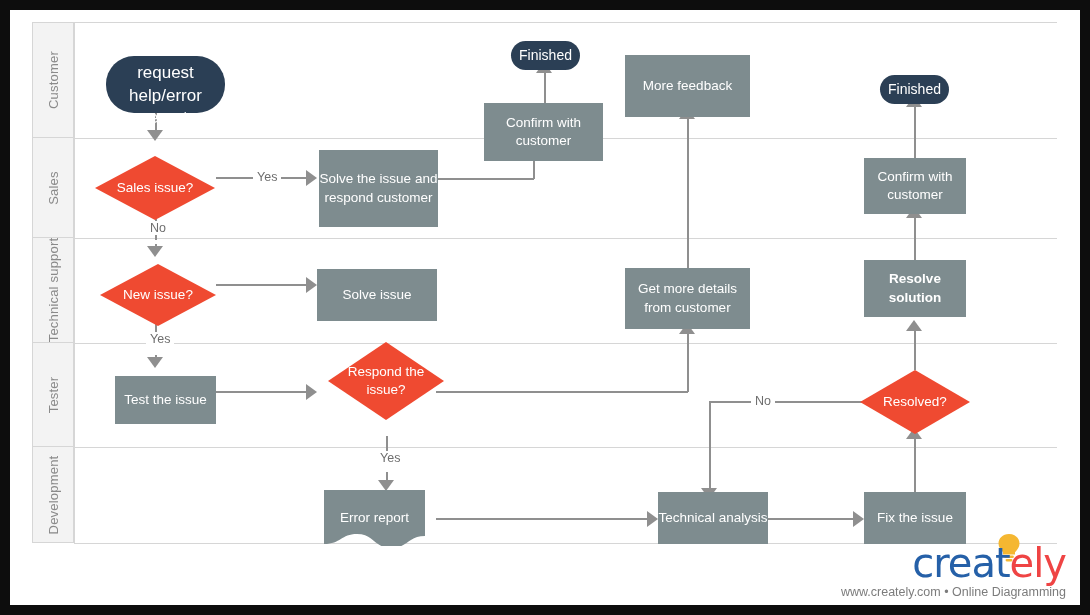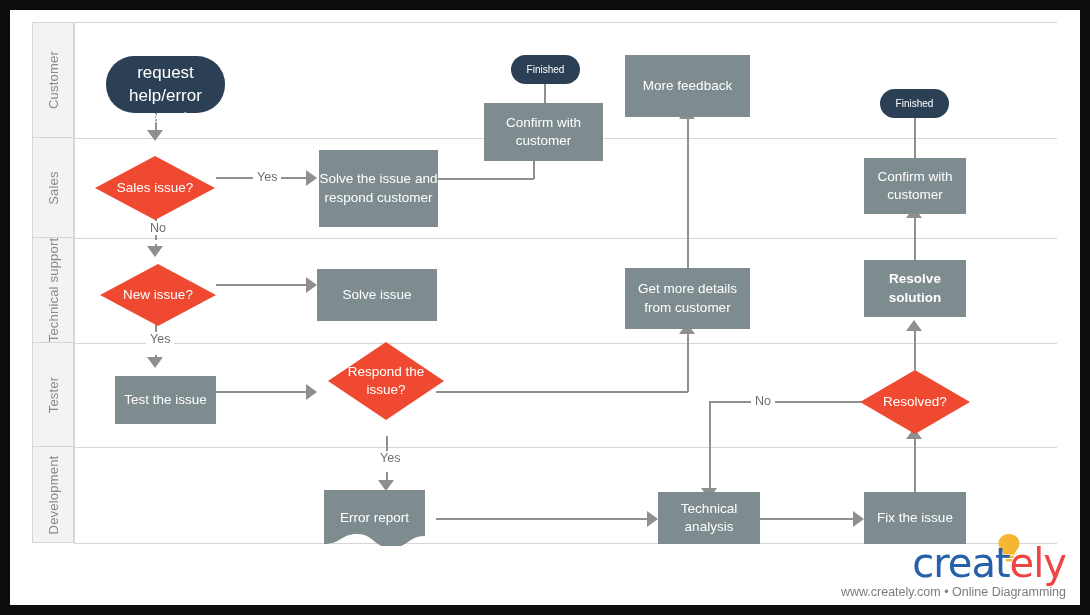--- a/index.html
+++ b/index.html
@@ -32,21 +32,21 @@
     position:absolute;left:64px;width:1px;background:#d6d6d6;
   }
   
   .node{
     position:absolute;box-sizing:border-box;
     display:flex;align-items:center;justify-content:center;text-align:center;
     color:#ffffff;font-size:13.5px;line-height:1.35;
     z-index:5;
   }
   .node.process{background:#7e8c8f;}
-  .node.terminator{background:#2b3f55;border-radius:999px;font-size:10px;margin-top:14px;}
+  .node.terminator{background:#2b3f55;border-radius:999px;font-size:14px;}
   .node.start{background:#2b3f55;border-radius:28px;font-size:17px;}
   .node.decision{background:transparent;}
   .node.decision .dia{
     position:absolute;left:0;top:0;width:100%;height:100%;
     background:#ef4a31;
     clip-path:polygon(50% 0%,100% 50%,50% 100%,0% 50%);
   }
   .node.decision .txt{position:relative;z-index:2;padding:0 14px;}
   .node.document{background:transparent;}
   .node.document .doc{
@@ -238,21 +238,21 @@
       <span class="txt">Resolved?</span>
     </div>
 
     <div class="node document" style="left:314px;top:480px;width:101px;height:56px;">
       <svg class="doc" viewBox="0 0 101 56" preserveAspectRatio="none">
         <path d="M0,0 H101 V46 C84,46 84,58 67,58 C50,58 50,44 33,44 C17,44 17,54 0,54 Z" fill="#7e8c8f"></path>
       </svg>
       <span class="txt">Error report</span>
     </div>
 
-    <div class="node process" style="left:648px;top:482px;width:102px;height:52px;justify-content:center;">
+    <div class="node process" style="left:648px;top:482px;width:110px;height:52px;justify-content:center;">
       <span>Technical analysis</span>
     </div>
 
     <div class="node process" style="left:854px;top:482px;width:102px;height:52px;">
       <span>Fix the issue</span>
     </div>
 
     <div id="brand">
       <svg class="bulb" width="26" height="30" viewBox="0 0 26 30">
         <path d="M13 1 C6.5 1 2.5 5.6 2.5 10.6 C2.5 14.4 5 17 7 19.2 L7 21.5 L19 21.5 L19 19.2 C21 17 23.5 14.4 23.5 10.6 C23.5 5.6 19.5 1 13 1 Z" fill="#f5b731"></path>

